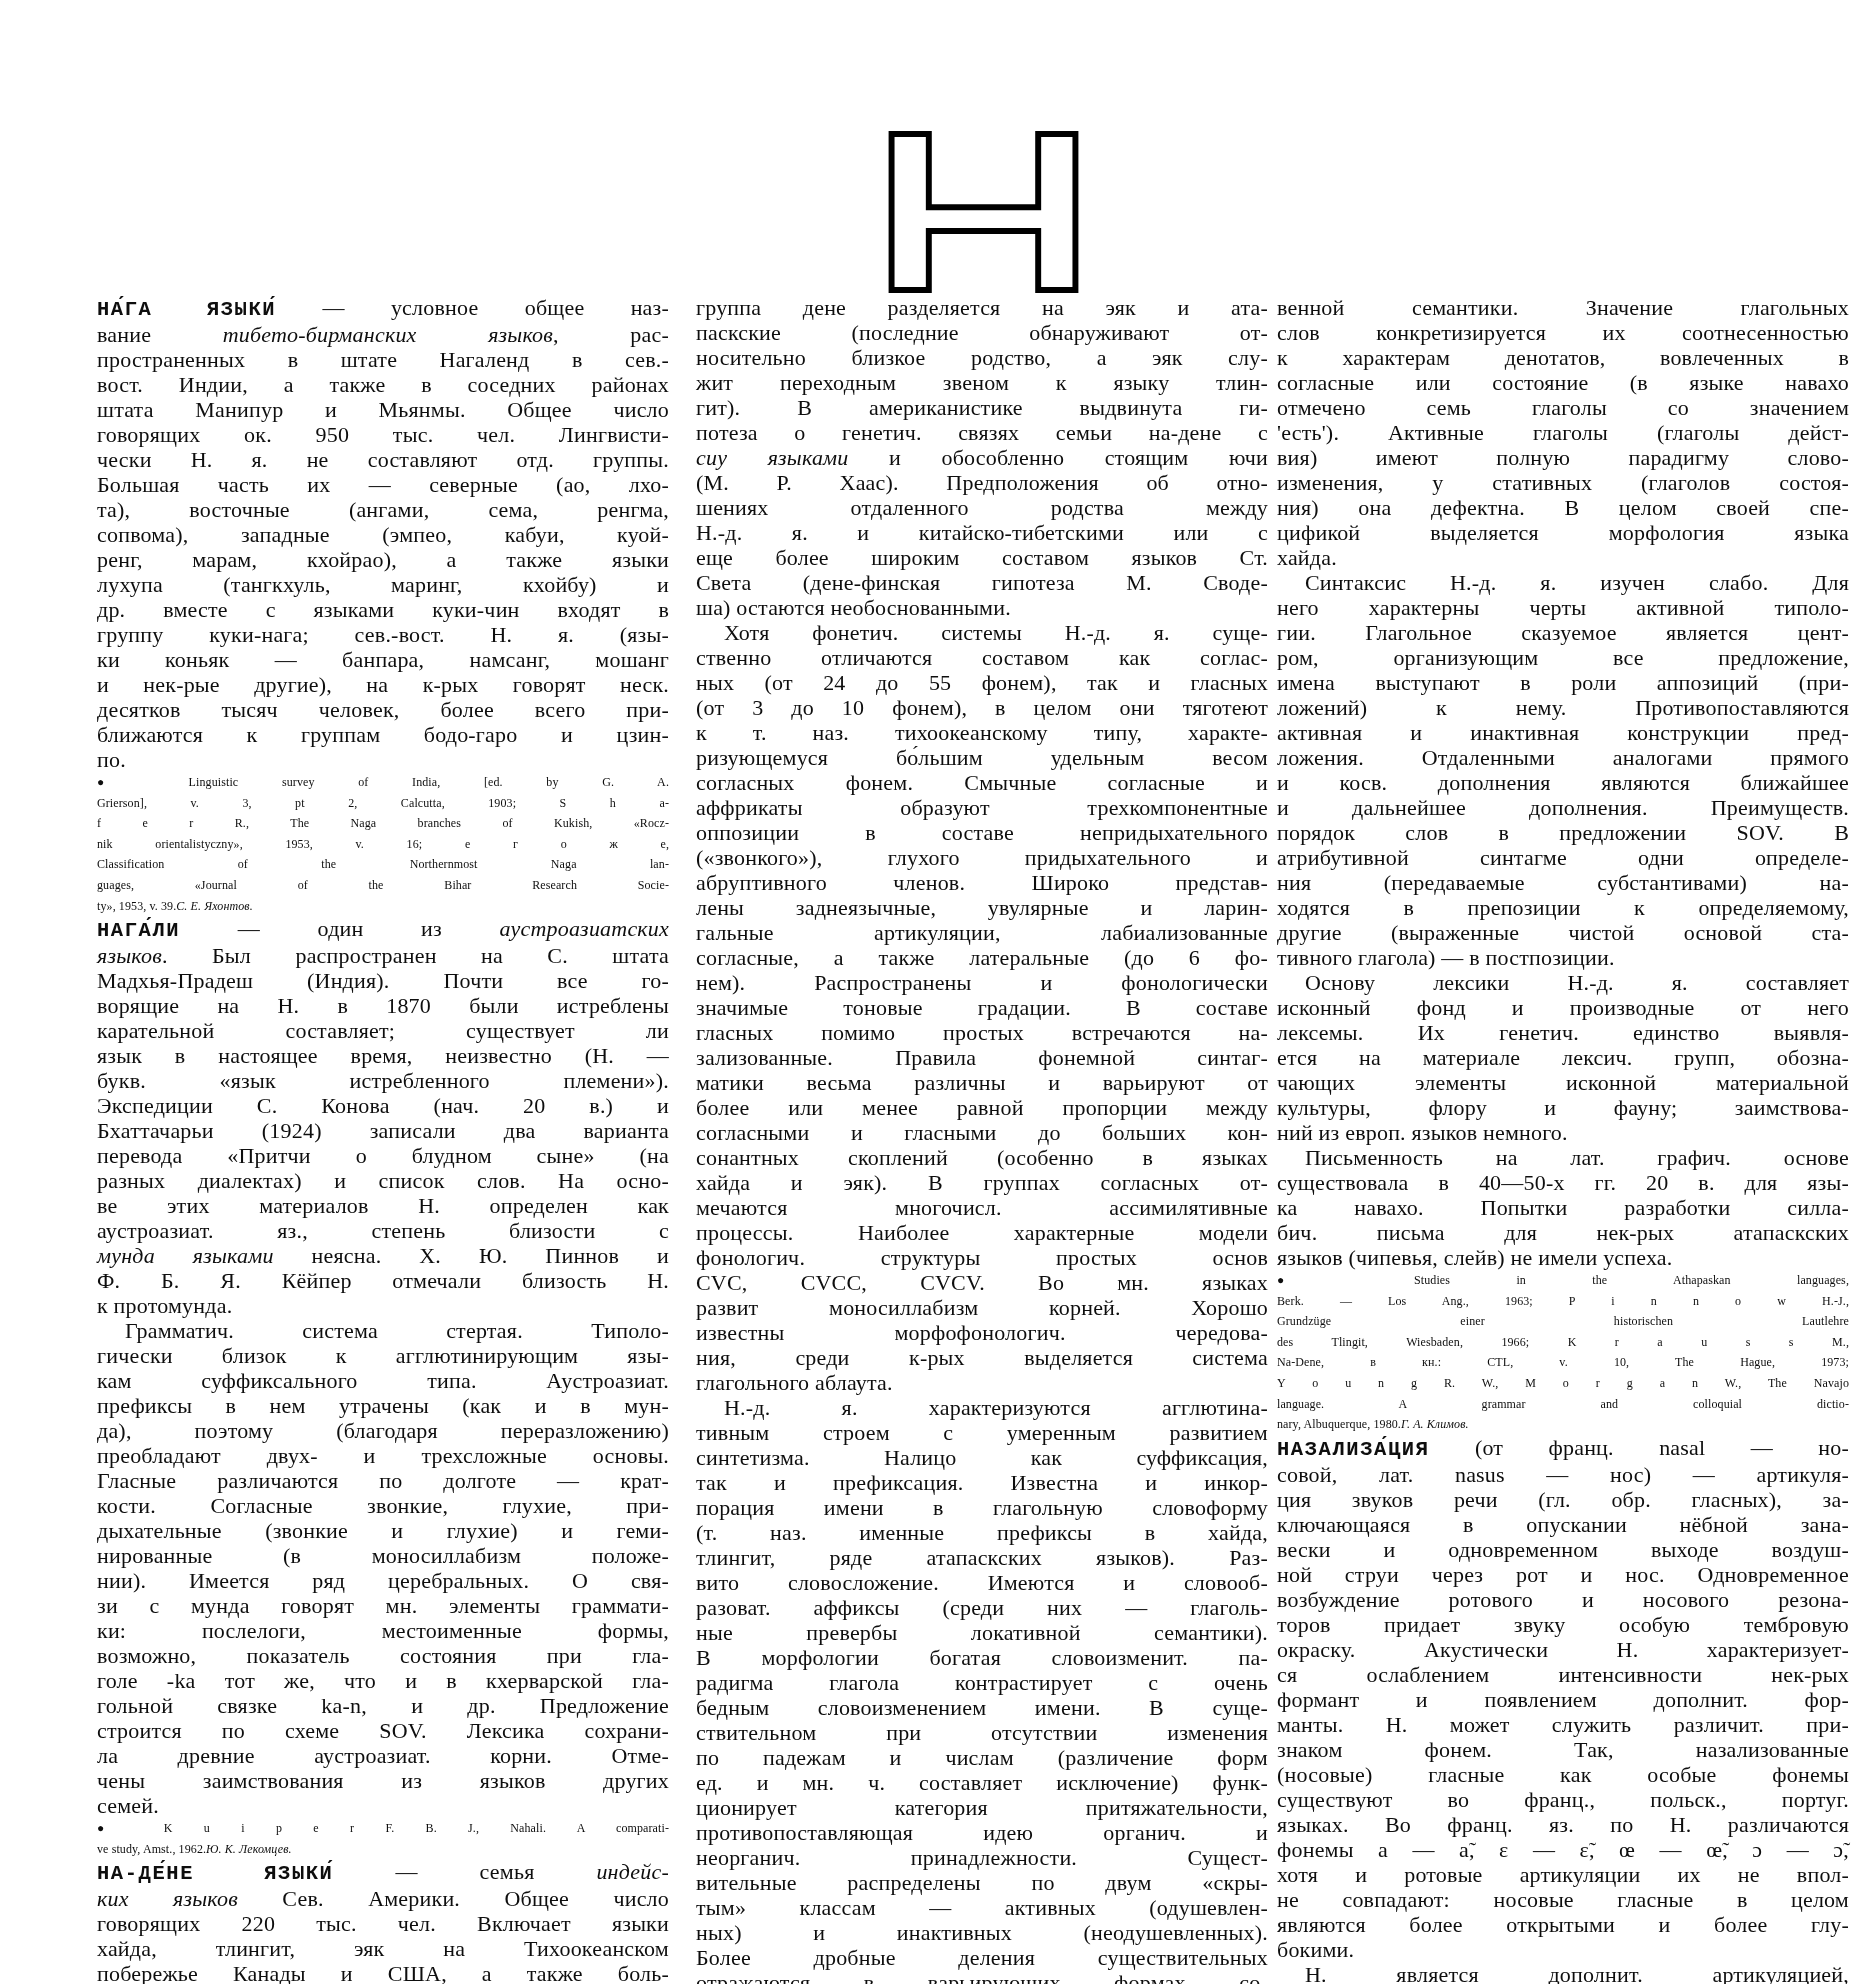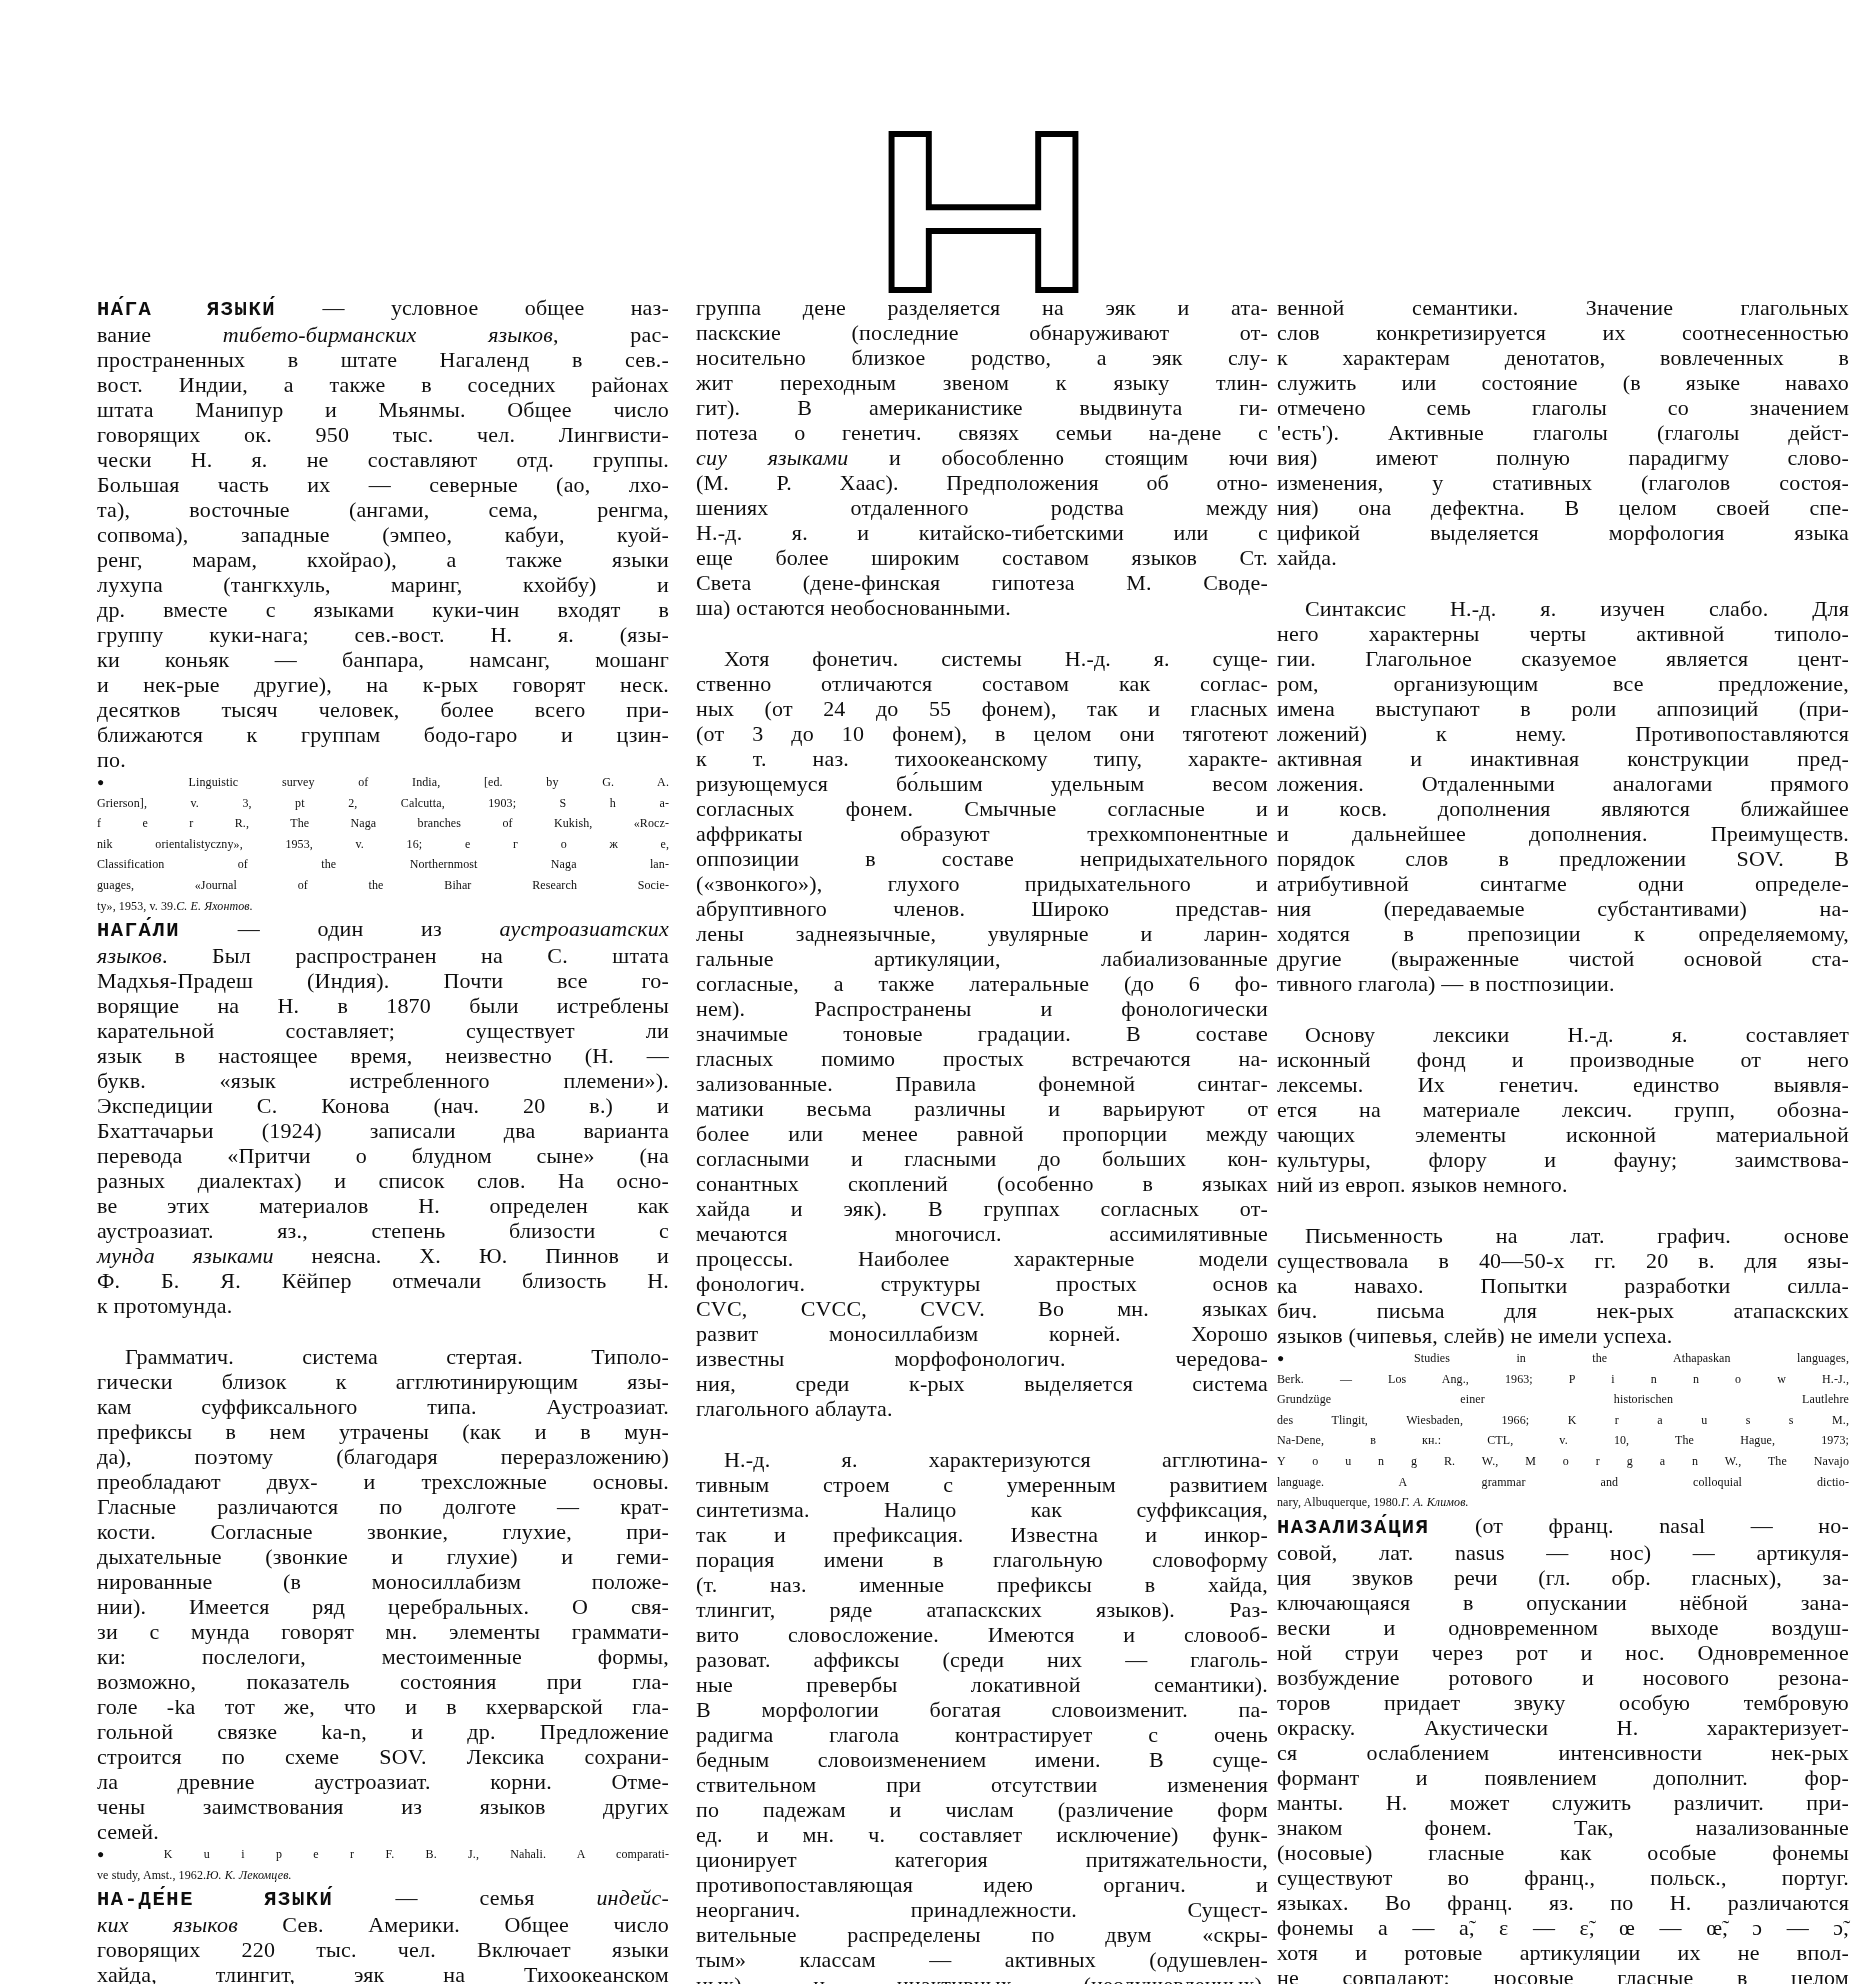--- a/index.html
+++ b/index.html
@@ -13,21 +13,21 @@
   .sr{position:absolute;width:0.4px;height:0.4px;overflow:hidden;clip:rect(0 0 0 0);white-space:nowrap;}
   .col{position:absolute;top:295px;width:572px;}
   #col1{left:97px;}
   #col2{left:696px;}
   #col3{left:1277px;}
   .line{
     font-size:22px;line-height:25px;letter-spacing:0.2px;
     text-align:justify;text-align-last:justify;white-space:normal;
   }
   .line.small{font-size:12px;line-height:20.6px;letter-spacing:0.1px;}
-  .line.ind{text-indent:28px;margin-top:26px;}
+  .line.ind{text-indent:28px;}
   .line.last{text-align-last:left;}
   .line.split{display:flex;justify-content:flex-start;}
   .line b{
     font-family:Liberation Mono, monospace;font-weight:700;
     letter-spacing:1.6px;font-size:.93em;
   }
   .line i{font-style:italic;}
 </style>
 </head>
 <body>
@@ -186,21 +186,21 @@
       <div class="line">вительные распределены по двум «скры-</div>
       <div class="line">тым» классам — активных (одушевлен-</div>
       <div class="line">ных) и инактивных (неодушевленных).</div>
       <div class="line">Более дробные деления существительных</div>
       <div class="line">отражаются в варьирующих формах со-</div>
     </div>
   <div class="col" id="col3">
       <div class="line">венной семантики. Значение глагольных</div>
       <div class="line">слов конкретизируется их соотнесенностью</div>
       <div class="line">к характерам денотатов, вовлеченных в</div>
-      <div class="line">служить или состояние (в языке навахо</div>
+      <div class="line">согласные или состояние (в языке навахо</div>
       <div class="line">отмечено семь глаголы со значением</div>
       <div class="line">'есть'). Активные глаголы (глаголы дейст-</div>
       <div class="line">вия) имеют полную парадигму слово-</div>
       <div class="line">изменения, у стативных (глаголов состоя-</div>
       <div class="line">ния) она дефектна. В целом своей спе-</div>
       <div class="line">цификой выделяется морфология языка</div>
       <div class="line last">хайда.</div>
       <div class="line ind">Синтаксис Н.-д. я. изучен слабо. Для</div>
       <div class="line">него характерны черты активной типоло-</div>
       <div class="line">гии. Глагольное сказуемое является цент-</div>

